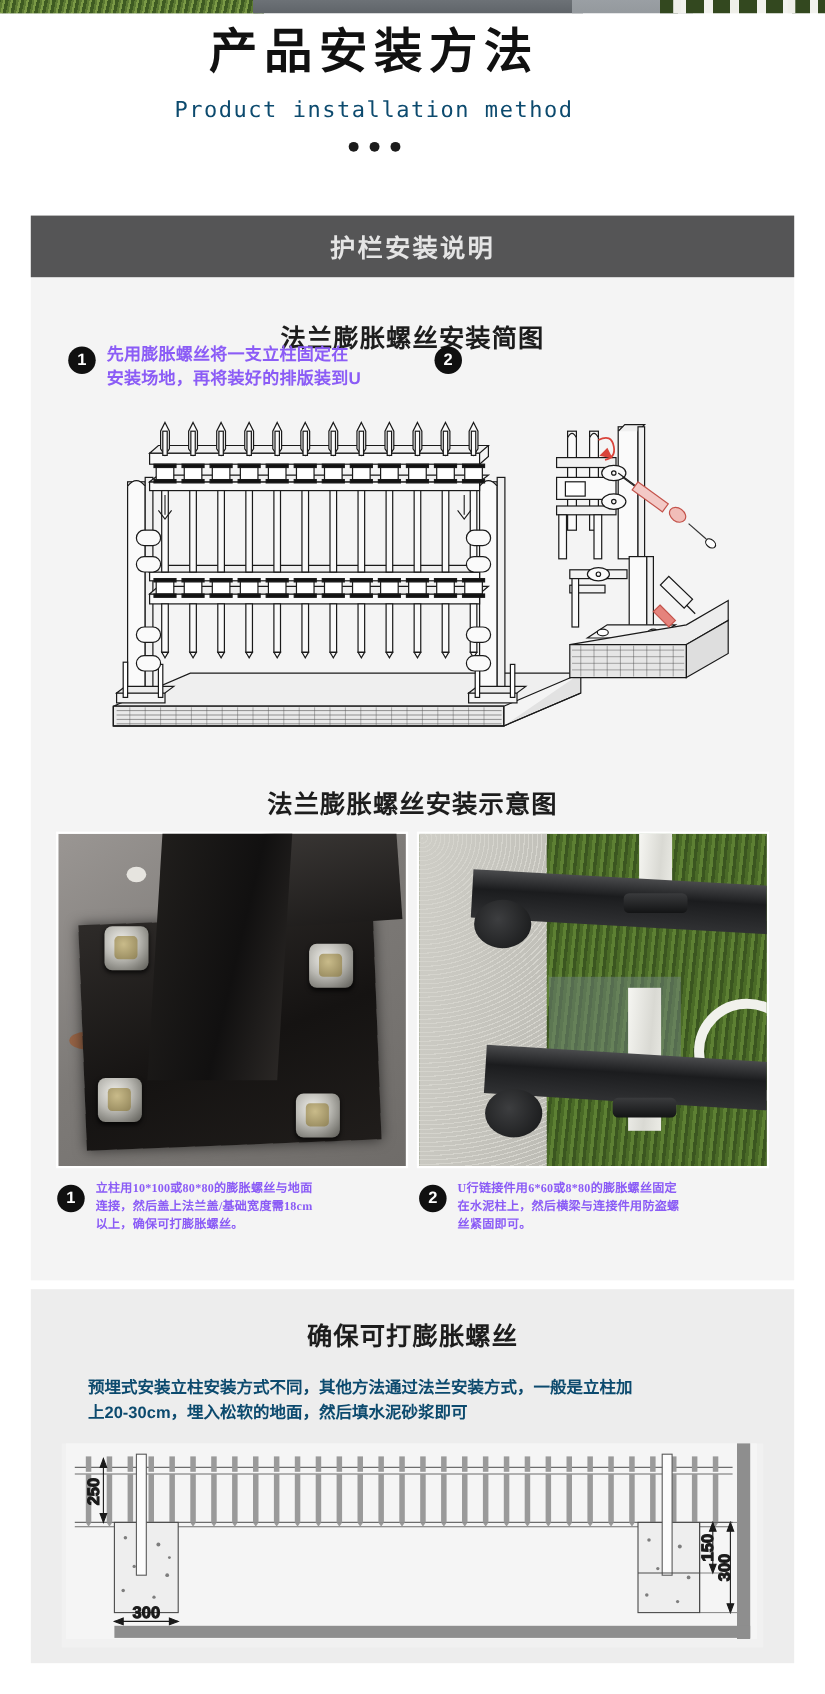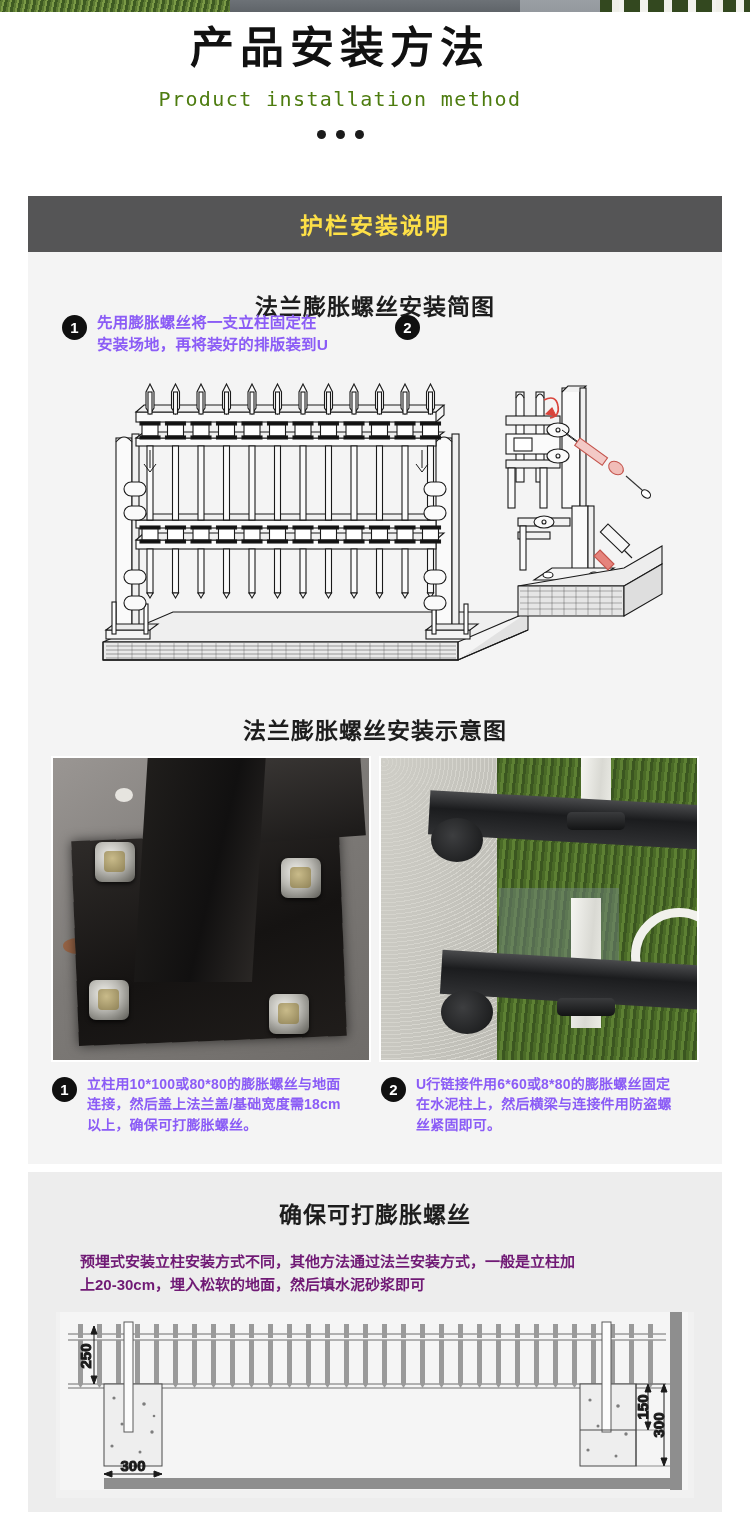--- a/index.html
+++ b/index.html
@@ -45,38 +45,38 @@
   .title-wrap{
     position:absolute;left:0;top:20px;width:680px;text-align:center;
   }
   .main-title{
     font-family:"DejaVu Sans","Liberation Sans",sans-serif;
     font-size:44px; font-weight:700; color:#111; letter-spacing:6px;
     line-height:1.25; margin:0;
   }
   .sub-title{
     font-family:"DejaVu Sans Mono","Liberation Mono",monospace;
-    font-size:20px; color:#4d7c0f; letter-spacing:1.4px;
+    font-size:20px; color:#0c4a6e; letter-spacing:1.4px;
     margin-top:12px;
   }
   .dots{ margin-top:14px; height:12px; }
   .dots i{
     display:inline-block;width:9px;height:9px;border-radius:50%;
     background:#1b1b1b;margin:0 5px;
   }
 
   
   .panel{ position:absolute; left:28px; width:694px; }
   #panel-flange{ top:196px; height:968px; background:#f4f4f4; }
   .panel-head{
     height:56px; background:#555556; display:flex;
     align-items:center; justify-content:center;
   }
   .panel-head-text{
-    color:#fde047; font-size:23px; font-weight:700; letter-spacing:2px;
+    color:#e5e5e5; font-size:23px; font-weight:700; letter-spacing:2px;
   }
 
   .sec-title{
     text-align:center; font-size:23px; font-weight:700; color:#1d1d1d;
     letter-spacing:1px; margin:0;
   }
 
   
   .steps{
     position:absolute; left:0; top:116px; width:694px;
@@ -198,28 +198,28 @@
     position:absolute;left:118px;top:130px;width:120px;height:90px;
     background:rgba(110,130,120,.55);
   }
 
   
   .photo-caps{
     position:absolute; left:0; top:878px; width:694px;
     display:flex; padding:0 24px; box-sizing:border-box; gap:12px;
   }
   .photo-caps .step{ width:330px; }
-  .photo-caps .step-text{ font-size:14px; line-height:1.45; }
+  .photo-caps .step-text{ font-size:11px; line-height:1.45;font-family:Liberation Serif, serif; }
 
   
   #panel-embed{ top:1172px; height:340px; background:#ededed; }
   .embed-note{
     position:absolute; left:0; top:78px; width:694px;
     padding:0 52px; box-sizing:border-box;
-    font-size:15px; font-weight:700; color:#701a75; line-height:1.55;
+    font-size:15px; font-weight:700; color:#0c4a6e; line-height:1.55;
     white-space:pre-line;
   }
   .embed-art{
     position:absolute; left:28px; top:140px; width:638px; height:186px;
   }
 
   svg{ display:block; }
 </style>
 </head>
 <body>

